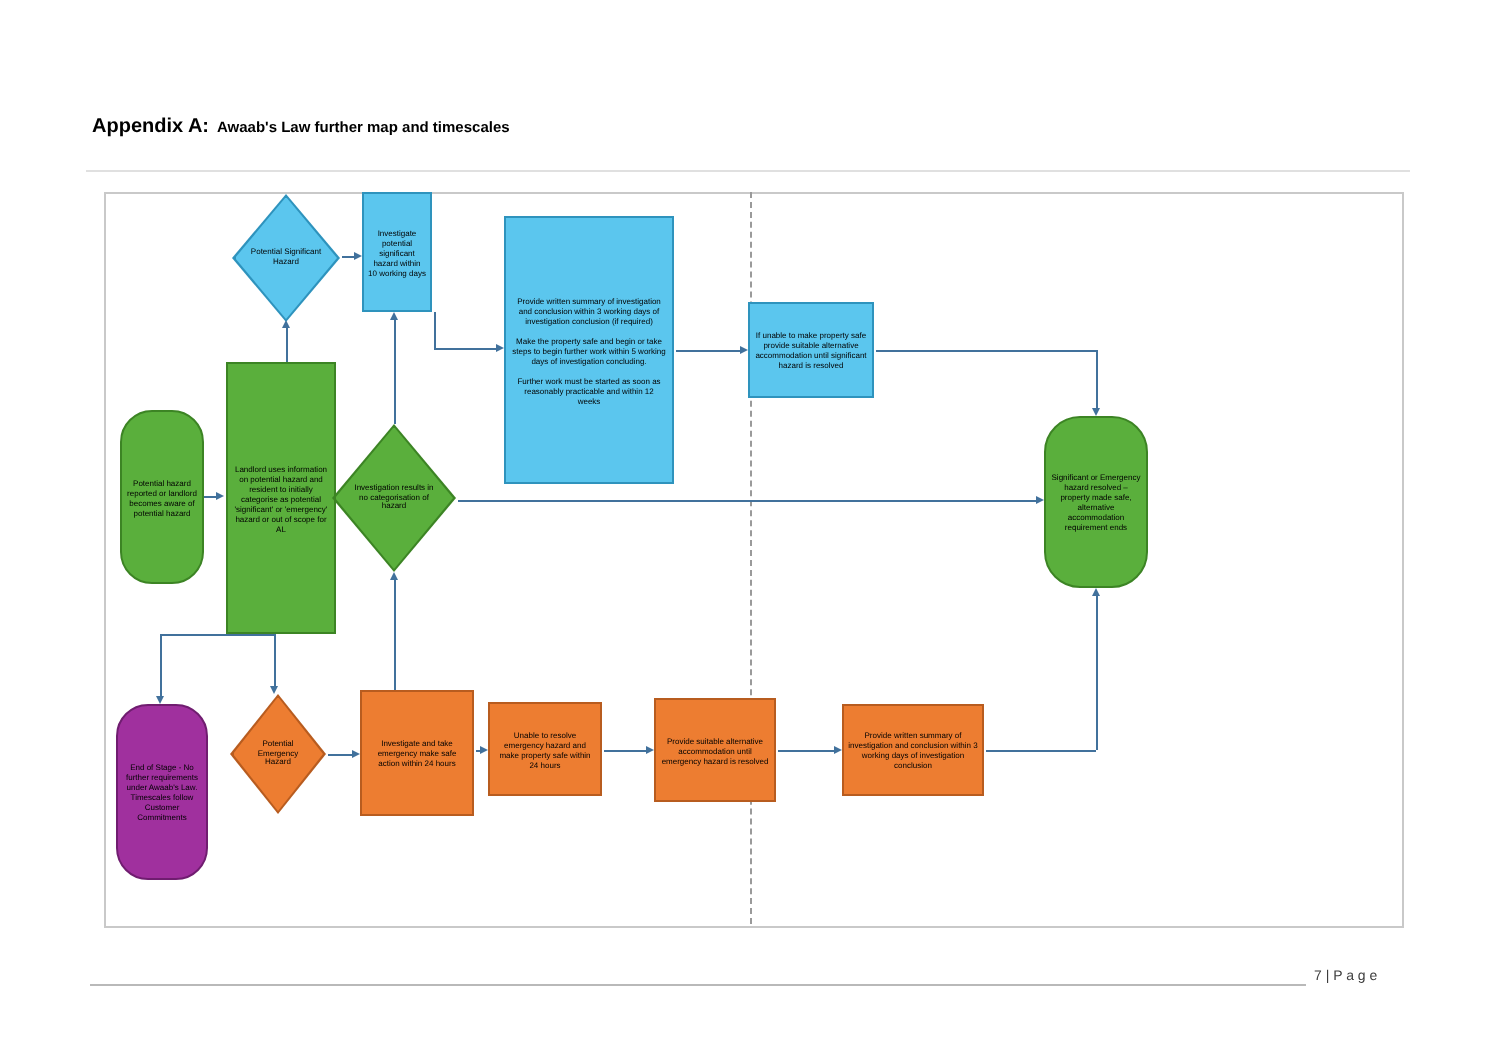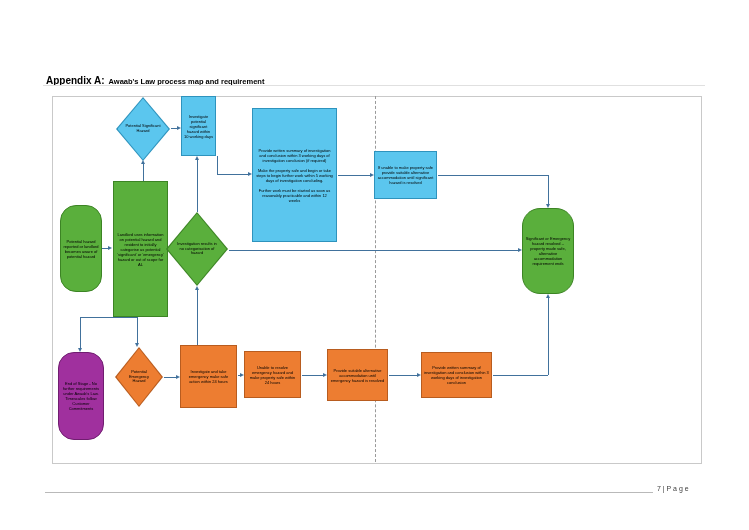--- a/index.html
+++ b/index.html
@@ -1,19 +1,19 @@
 <!DOCTYPE html>
 <html><head>
 <meta charset="utf-8">
 <style>
   html,body{margin:0;padding:0;background:#ffffff;}
   .page{position:relative;width:749px;height:530px;background:#ffffff;overflow:hidden;
         font-family:"Liberation Sans", sans-serif;color:#000;}
   
-  .heading{position:absolute;left:46px;top:75px;display:flex;align-items:baseline;white-space:nowrap;}
+  .heading{position:absolute;left:46px;top:58px;display:flex;align-items:baseline;white-space:nowrap;}
   .heading .h-big{font-size:10px;font-weight:bold;}
   .heading .h-small{font-size:7.5px;font-weight:bold;margin-left:4px;}
   .head-rule{position:absolute;left:43px;top:85px;width:662px;height:1px;background:#e0e0e0;}
   
   .chart{position:absolute;left:52px;top:96px;width:648px;height:366px;border:1px solid #c9c9c9;background:#fff;}
   
   .node{position:absolute;box-sizing:border-box;display:flex;align-items:center;justify-content:center;
         text-align:center;font-size:4px;line-height:1.25;overflow:hidden;padding:2px;}
   .blue {background:#5bc6ee;border:1px solid #2e93bd;}
   .green{background:#5aaf3c;border:1px solid #3c8424;}
@@ -56,21 +56,21 @@
   .foot-rule{position:absolute;left:45px;top:492px;width:608px;height:1px;background:#b9b9b9;}
   .foot-text{position:absolute;left:657px;top:485px;font-size:7px;color:#3d3d3d;white-space:nowrap;}
 </style>
 </head>
 <body>
 
 <div class="page">
 
   <div class="heading">
     <span class="h-big">Appendix A:</span>
-    <span class="h-small">Awaab's Law process map and requirement</span>
+    <span class="h-small">Awaab's Law further map and timescales</span>
   </div>
   <div class="head-rule"></div>
 
   <div class="chart"></div>
   <div class="dashed"></div>
 
   <div id="n1" class="node green stadium">
     <span>Potential hazard reported or landlord becomes aware of potential hazard</span>
   </div>
 

